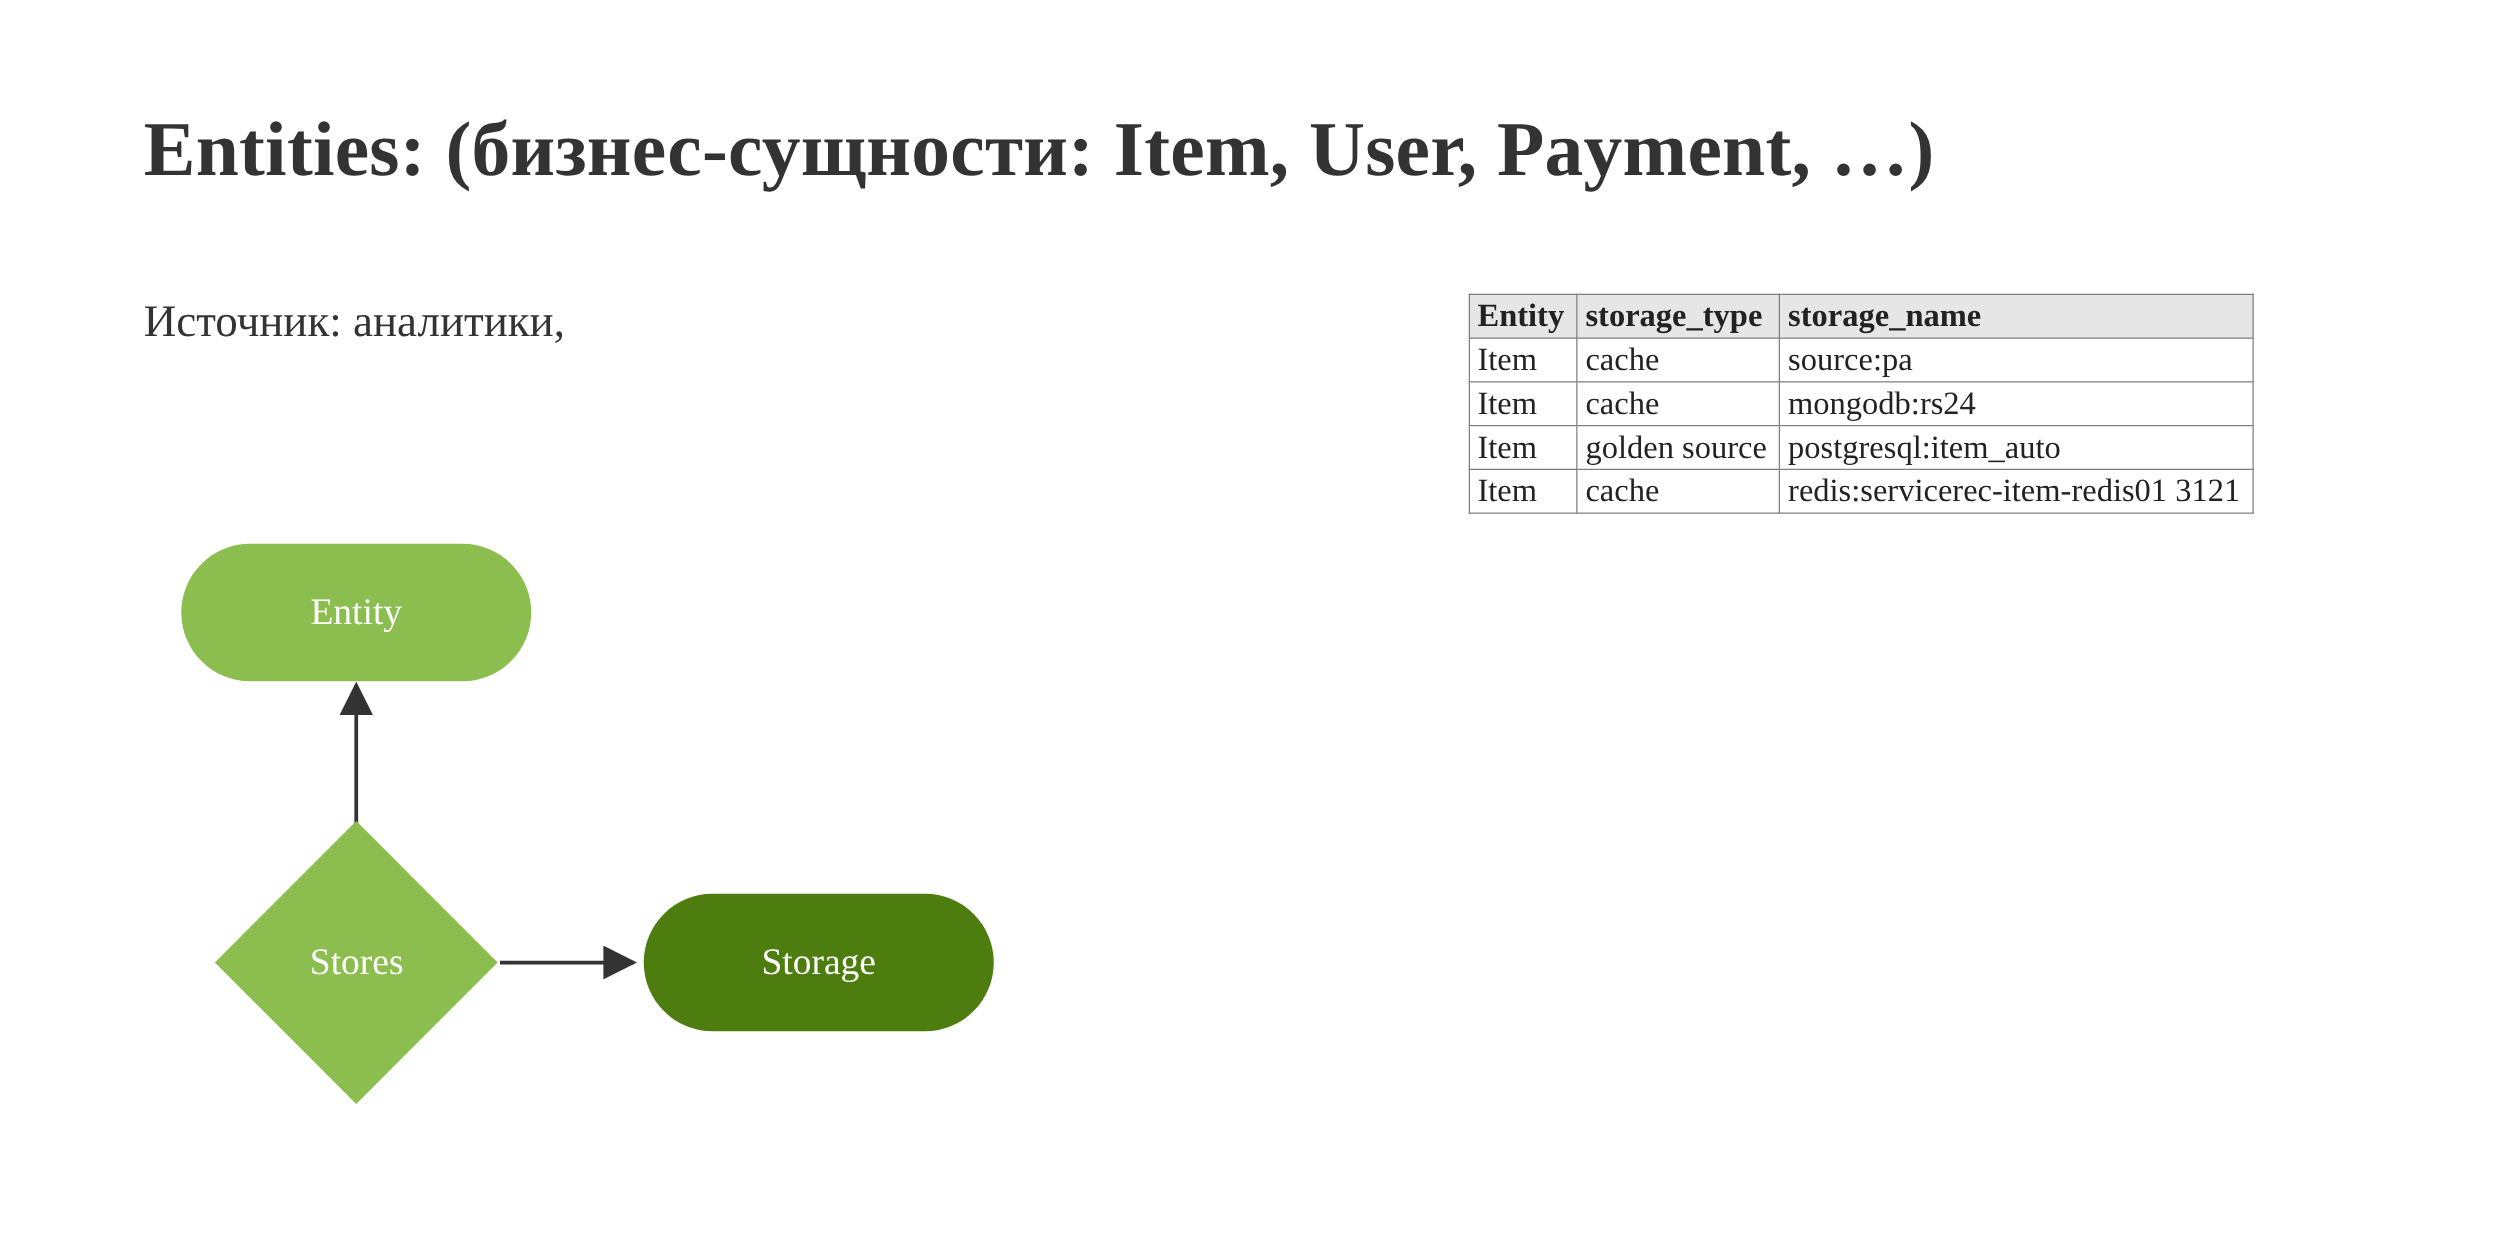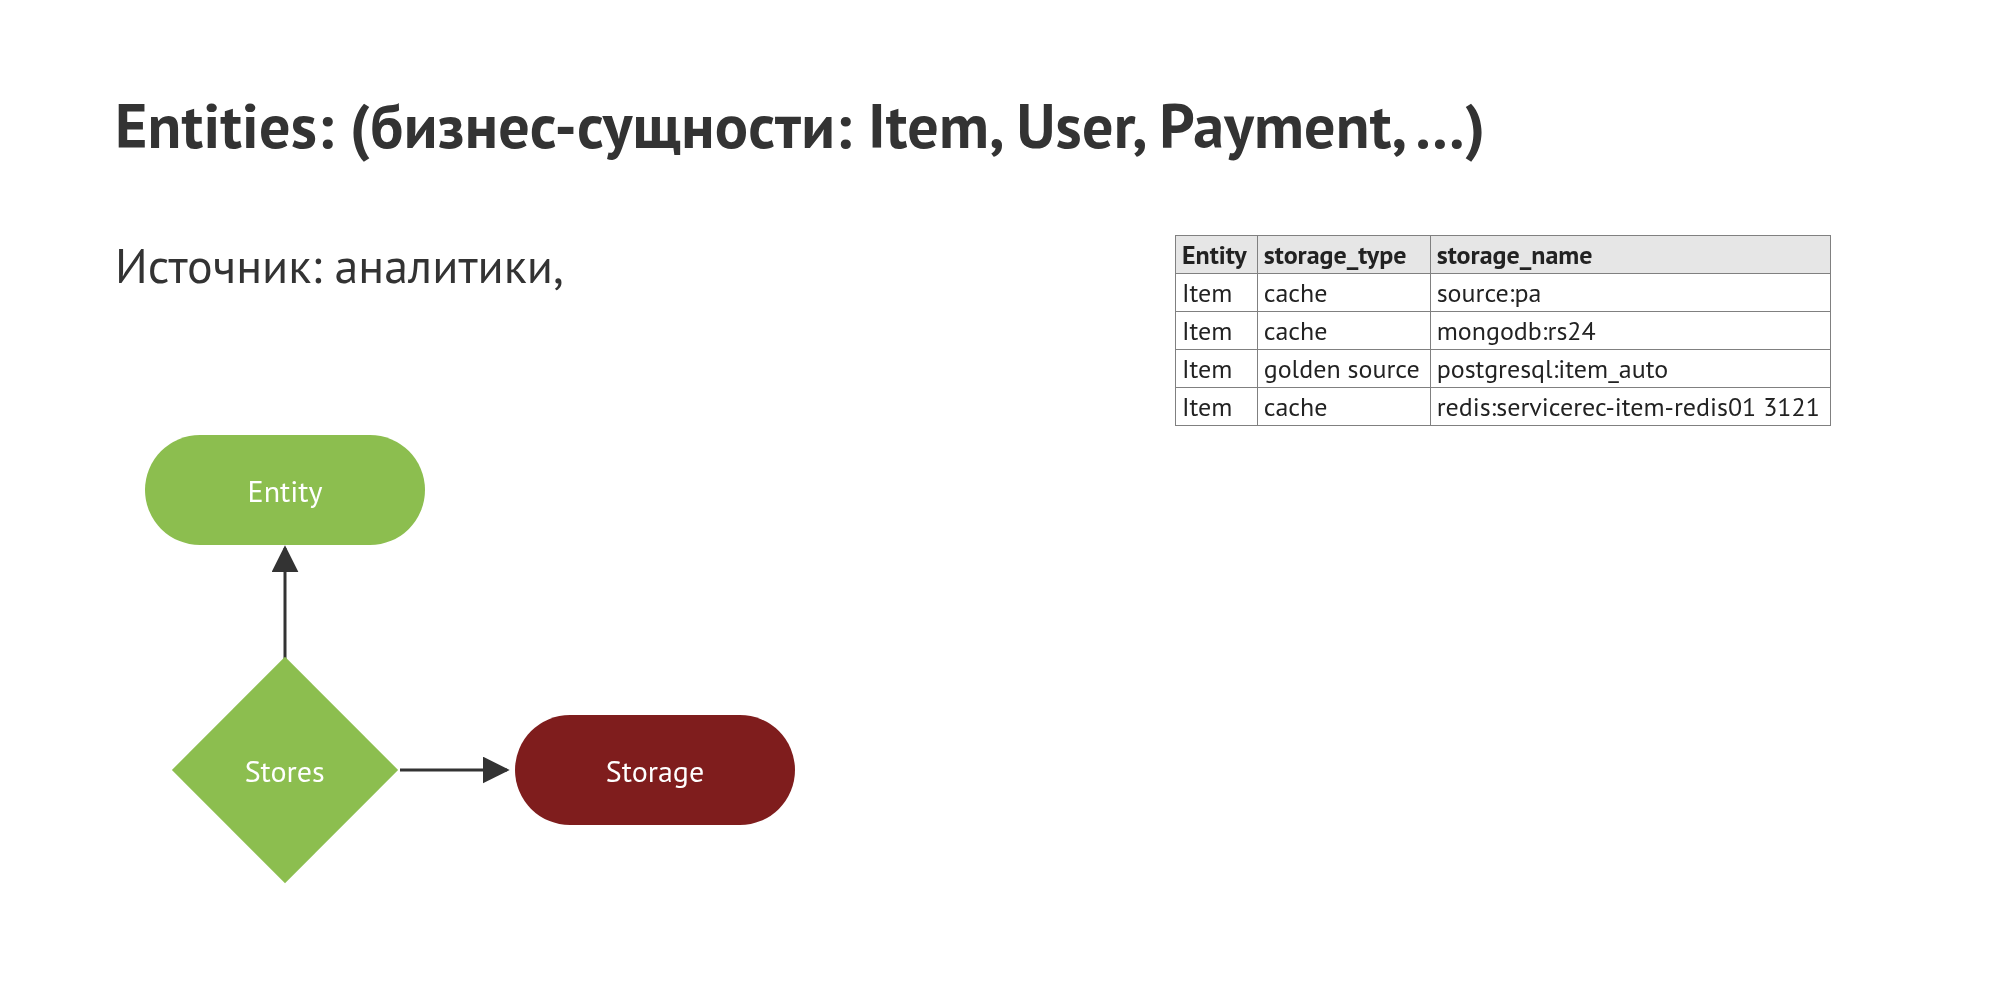--- a/index.html
+++ b/index.html
@@ -1,23 +1,23 @@
 <!DOCTYPE html>
 <html><head>
 <meta charset="utf-8">
 <style>
   * { box-sizing: border-box; margin: 0; padding: 0; }
   html, body { width: 2000px; height: 1000px; background: #fff; font-family: "PT Sans", "Segoe UI", Arial, sans-serif; color: #333; }
-  .slide { position: relative; width: 2000px; height: 853px; }
+  .slide { position: relative; width: 2000px; height: 853px; font-family: Liberation Serif, serif; }
   .title { position: absolute; left: 115px; top: 85px; font-size: 62px; font-weight: 700; color: #333333; letter-spacing: 0.2px; }
-  .subtitle { position: absolute; left: 115px; top: 235px; font-size: 48px; font-weight: 400; color: #333333; line-height: 1.25; }
+  .subtitle { position: absolute; left: 115px; top: 235px; font-size: 36px; font-weight: 400; color: #333333; line-height: 1.25; }
   .diagram { position: absolute; left: 115px; top: 430px; width: 800px; height: 460px; }
   .node { position: absolute; display: flex; align-items: center; justify-content: center; color: #fff; font-size: 30px; }
   .pill-green { width: 280px; height: 110px; border-radius: 55px; background: #8cbe4f; }
-  .pill-blue  { width: 280px; height: 110px; border-radius: 55px; background: #7f1d1d; }
+  .pill-blue  { width: 280px; height: 110px; border-radius: 55px; background: #4d7c0f; }
   .diamond { width: 160px; height: 160px; background: #8cbe4f; transform: rotate(45deg); }
   .diamond span { transform: rotate(-45deg); }
   .tbl { position: absolute; left: 1175px; top: 235px; border-collapse: collapse; font-size: 26px; color: #222; }
   .tbl th, .tbl td { border: 1px solid #808080; padding: 2px 10px 2px 6px; text-align: left; vertical-align: top; font-weight: 400; }
   .tbl th { background: #e6e6e6; font-weight: 700; }
   svg.arrows { position: absolute; left: 0; top: 0; width: 800px; height: 460px; overflow: visible; }
 </style>
 </head>
 <body>
 

